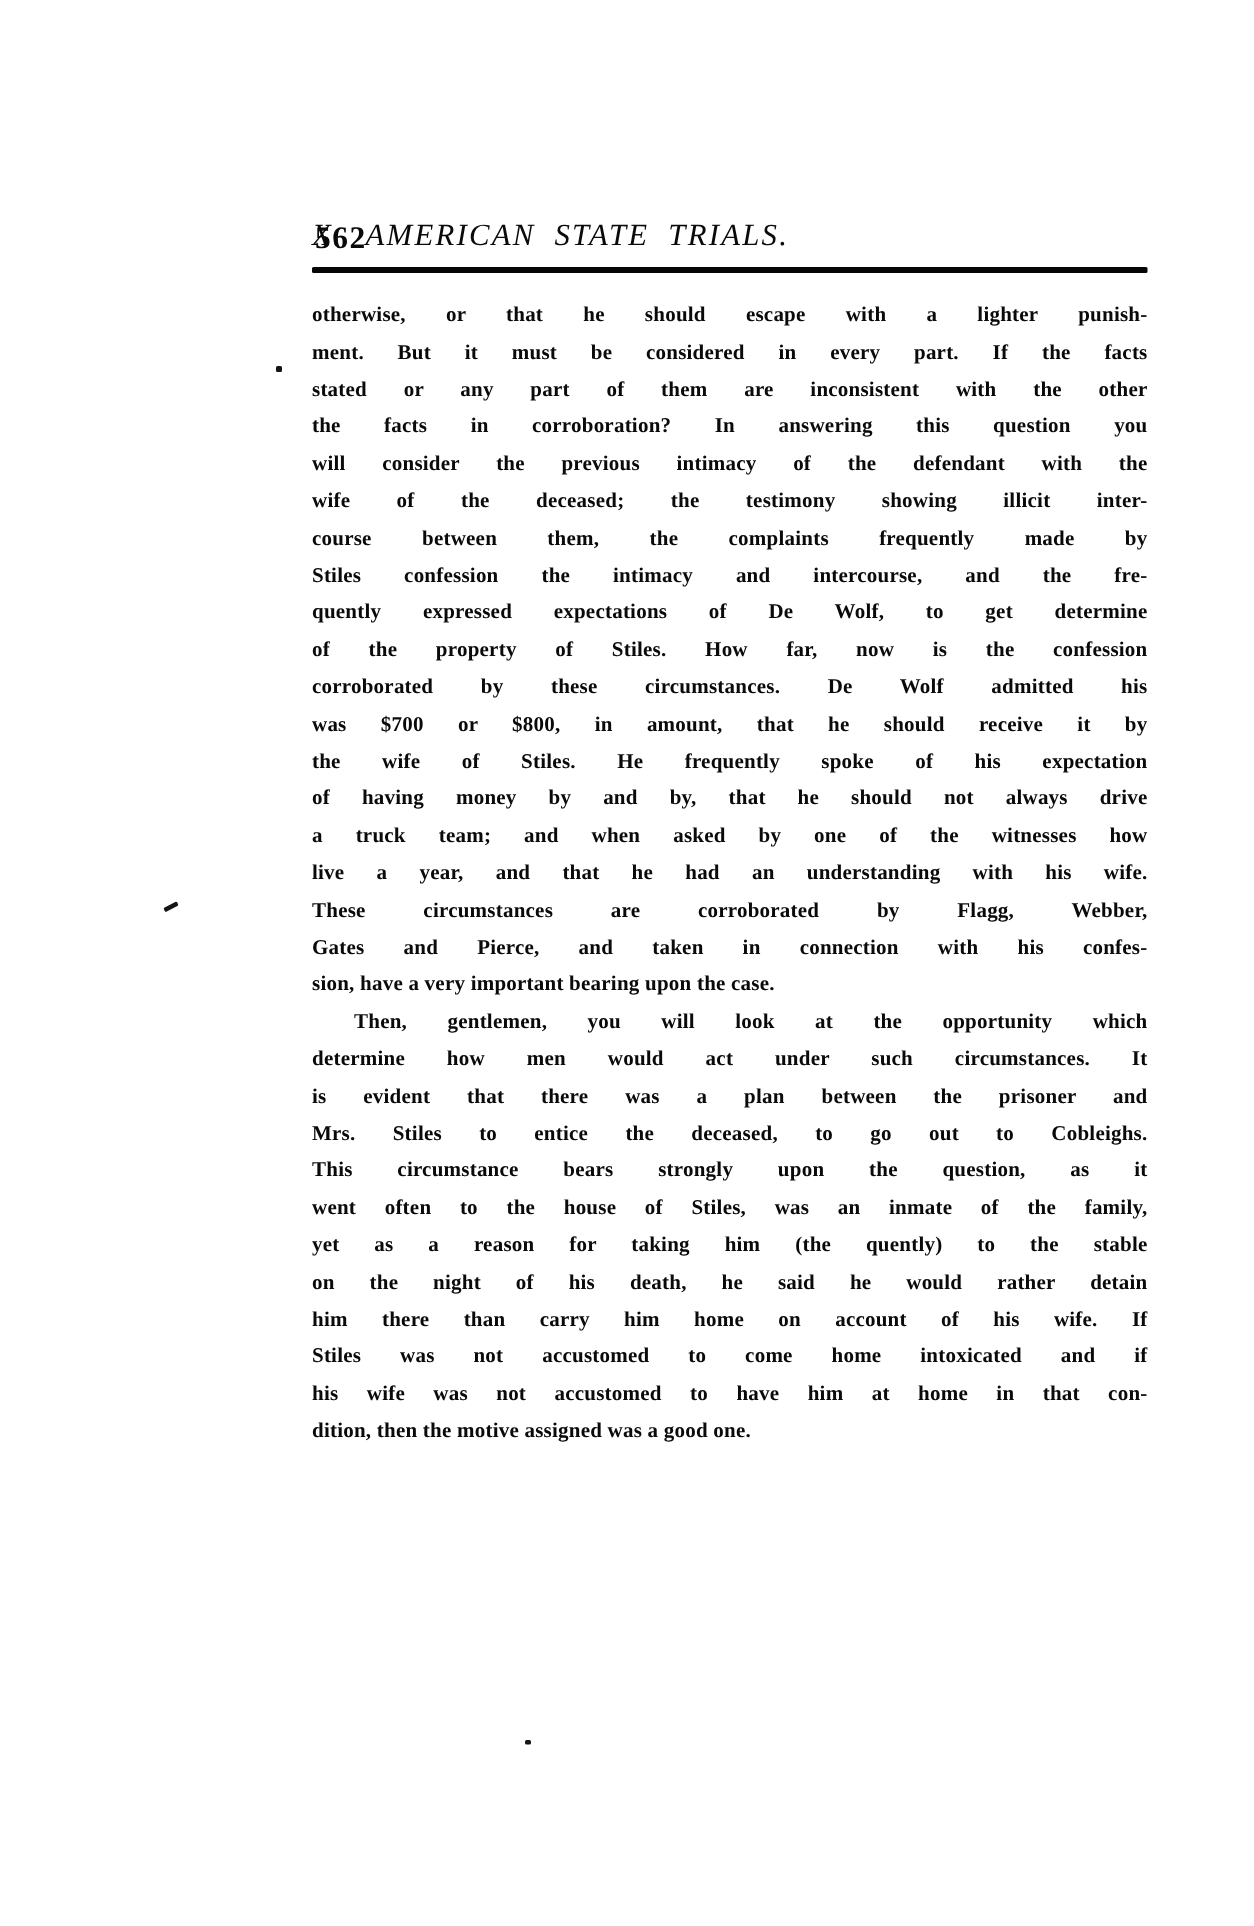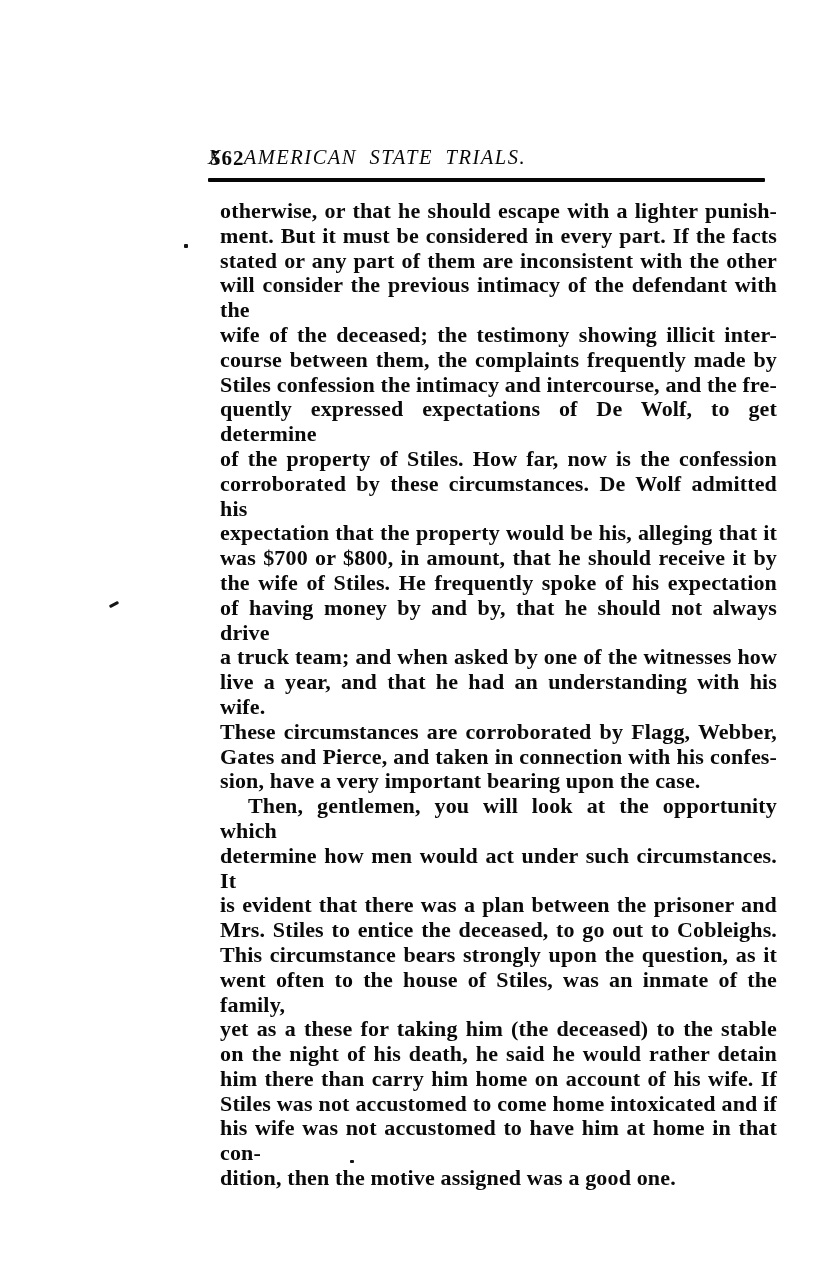--- a/index.html
+++ b/index.html
@@ -20,22 +20,22 @@
     position:absolute;left:0;right:0;top:1px;
     font-size:20.5px;font-weight:normal;font-style:italic;
     letter-spacing:1.5px;word-spacing:6px;white-space:nowrap;
   }
   .title-prefix{margin-right:15px;}
   .rule{
     position:absolute;left:208px;top:178px;width:557px;height:4px;
     background:#060606;border-radius:1px;
   }
   .body-text{
-    position:absolute;left:220px;top:199px;width:557px;
-    font-size:22px;font-weight:bold;line-height:24.8px;
+    position:absolute;left:208px;top:199px;width:557px;
+    font-size:14px;font-weight:bold;line-height:24.8px;
     letter-spacing:0.15px;
   }
   .para{margin:0;padding:0;}
   .line{
     text-align:justify;
     text-align-last:justify;
     -moz-text-align-last:justify;
   }
   .line.last{text-align-last:left;-moz-text-align-last:left;}
   .line.first-indent{text-indent:28px;}
@@ -53,45 +53,45 @@
     </span>
   </div>
 
   <div class="rule"></div>
 
   <div class="body-text" id="body-text">
       <div class="para">
         <div class="line">otherwise, or that he should escape with a lighter punish-</div>
         <div class="line">ment. But it must be considered in every part. If the facts</div>
         <div class="line">stated or any part of them are inconsistent with the other</div>
+        <div class="line">the facts in corroboration? In answering this question you</div>
         <div class="line">will consider the previous intimacy of the defendant with the</div>
         <div class="line">wife of the deceased; the testimony showing illicit inter-</div>
         <div class="line">course between them, the complaints frequently made by</div>
         <div class="line">Stiles confession the intimacy and intercourse, and the fre-</div>
         <div class="line">quently expressed expectations of De Wolf, to get determine</div>
         <div class="line">of the property of Stiles. How far, now is the confession</div>
         <div class="line">corroborated by these circumstances. De Wolf admitted his</div>
-        <div class="line">expectation that the property would be his, alleging that it</div>
         <div class="line">was $700 or $800, in amount, that he should receive it by</div>
         <div class="line">the wife of Stiles. He frequently spoke of his expectation</div>
         <div class="line">of having money by and by, that he should not always drive</div>
         <div class="line">a truck team; and when asked by one of the witnesses how</div>
         <div class="line">live a year, and that he had an understanding with his wife.</div>
         <div class="line">These circumstances are corroborated by Flagg, Webber,</div>
         <div class="line">Gates and Pierce, and taken in connection with his confes-</div>
         <div class="line last">sion, have a very important bearing upon the case.</div>
       </div>
       <div class="para">
         <div class="line first-indent">Then, gentlemen, you will look at the opportunity which</div>
         <div class="line">determine how men would act under such circumstances. It</div>
         <div class="line">is evident that there was a plan between the prisoner and</div>
         <div class="line">Mrs. Stiles to entice the deceased, to go out to Cobleighs.</div>
         <div class="line">This circumstance bears strongly upon the question, as it</div>
         <div class="line">went often to the house of Stiles, was an inmate of the family,</div>
-        <div class="line">yet as a these for taking him (the deceased) to the stable</div>
+        <div class="line">yet as a reason for taking him (the quently) to the stable</div>
         <div class="line">on the night of his death, he said he would rather detain</div>
         <div class="line">him there than carry him home on account of his wife. If</div>
         <div class="line">Stiles was not accustomed to come home intoxicated and if</div>
         <div class="line">his wife was not accustomed to have him at home in that con-</div>
         <div class="line last">dition, then the motive assigned was a good one.</div>
       </div>
     </div>
 
 <span class="speck" style="left: 184px; top: 244px; width: 4px; height: 4px;"></span>
     <span class="speck" style="left: 109px; top: 603px; width: 10px; height: 3px; transform: rotate(-28deg);"></span>

